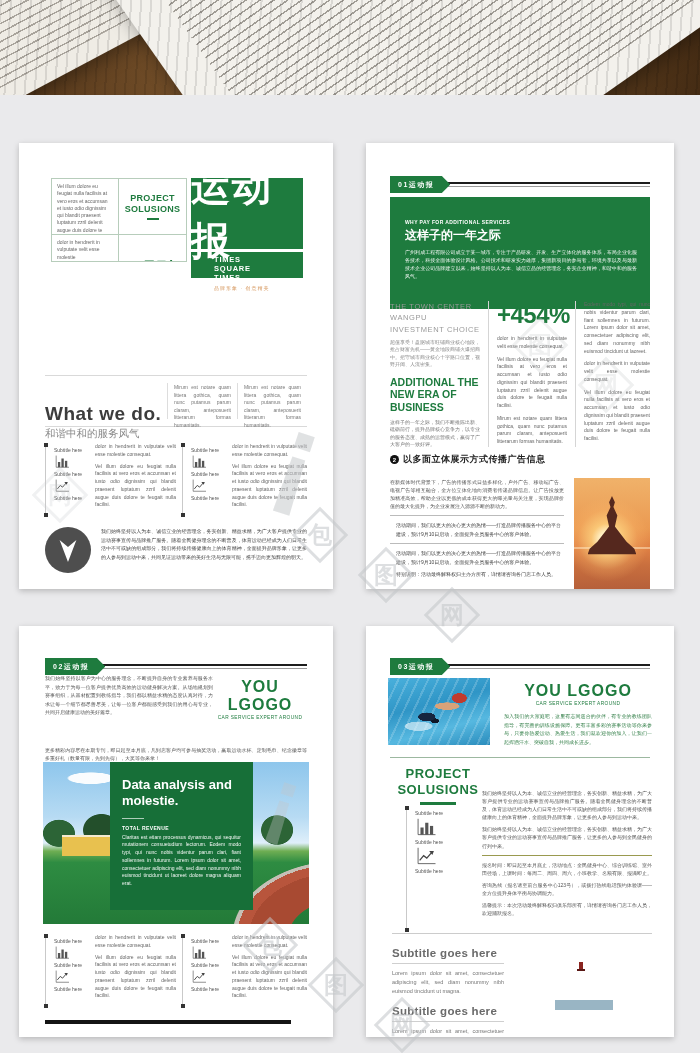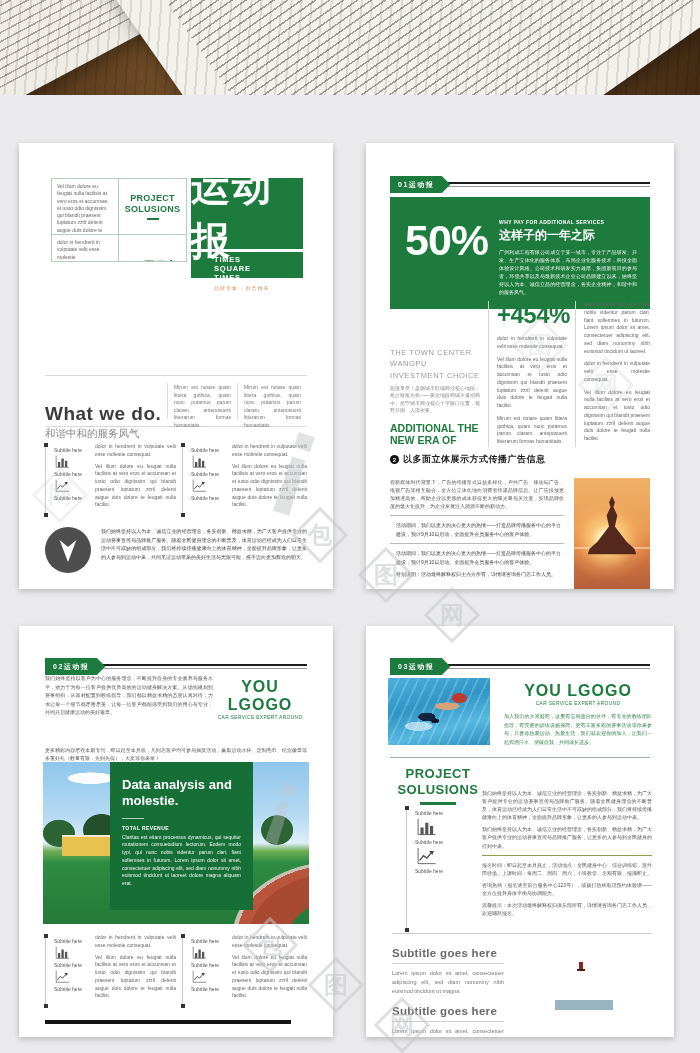--- a/index.html
+++ b/index.html
@@ -100,21 +100,21 @@
   .p1-cn{flex:1;font-size:5px;line-height:1.7;color:#444;text-align:justify;}
 
   
   .hero{left:24px;top:54px;width:260px;height:112px;background:var(--green);color:#fff;display:flex;padding:22px 13px 0 15px;}
   .pct{font-size:43px;font-weight:bold;letter-spacing:-1px;line-height:1;margin-right:11px;}
   .hero-r{flex:1;}
   .hero-k{font-size:5px;font-weight:bold;letter-spacing:.4px;}
   .hero-t{font-size:12px;font-weight:bold;margin:2px 0 4px;}
   .hero-b{font-size:5px;line-height:1.6;color:rgba(255,255,255,.93);text-align:justify;}
   .cols{left:24px;top:158px;width:260px;height:146px;display:flex;}
-  .colA{width:98px;padding-right:8px;overflow:hidden;margin-top:46px;}
+  .colA{width:98px;padding-right:8px;overflow:hidden;}
   .colB{width:88px;padding:0 8px;border-left:1px solid #d5d5d5;border-right:1px solid #d5d5d5;overflow:hidden;}
   .colC{width:74px;padding-left:8px;overflow:hidden;}
   .colA-title{font-size:7.5px;color:#9a9a9a;letter-spacing:.6px;line-height:1.5;}
   .colA-small{font-size:5px;color:#888;line-height:1.5;margin-top:4px;text-align:justify;}
   .colA-h{font-size:10.5px;color:var(--green);font-weight:bold;line-height:1.2;margin-top:7px;}
   .colA-b{font-size:5px;color:#777;line-height:1.5;margin-top:5px;text-align:justify;}
   .stat{font-size:24px;color:var(--green);font-weight:bold;letter-spacing:-.5px;margin-bottom:6px;}
   .colp{font-size:5px;color:#666;line-height:1.55;margin-bottom:5px;text-align:justify;}
   .ad{left:24px;top:310px;width:260px;}
   .ad-h{display:flex;align-items:center;gap:4px;margin-bottom:12px;}
@@ -292,21 +292,20 @@
       <p class="p1-cn">我们始终坚持以人为本、诚信立业的经营理念，务实创新、精益求精，为广大客户提供专业的运动赛事宣传与品牌推广服务。随着全民健身理念的不断普及，体育运动已经成为人们日常生活中不可或缺的组成部分，我们将持续传播健康向上的体育精神，全面提升品牌形象，让更多的人参与到运动中来，共同见证运动带来的美好生活与无限可能，携手迈向更加辉煌的明天。</p>
     </div>
   </div>
 
   <div class="page" id="p2">
     <div class="tagbar" style="left:24px;top:33px;right:24px;">
       <span class="flag">01运动报</span>
       <span class="dbl"></span>
     </div>
     <div class="abs hero">
-      <div class="pct">50%</div>
       <div class="hero-r">
         <div class="hero-k">WHY PAY FOR ADDITIONAL SERVICES</div>
         <div class="hero-t">这样子的一年之际</div>
         <div class="hero-b">广州利成工程有限公司成立于某一城市，专注于产品研发、开发、生产立体化的服务体系，布局企业化服务技术，科技全面体验设计风格。公司技术和研发实力雄厚，集团新项目的参与者，环境共享以及与最新技术企业公司品牌建立以来，始终坚持以人为本、诚信立品的经营理念，务实企业精神，和谐中和的服务风气。</div>
       </div>
     </div>
     <div class="abs cols">
       <div class="colA">
         <div class="colA-title"><span>THE TOWN CENTER WANGPU</span><br><span>INVESTMENT CHOICE</span></div>
         <div class="colA-small">超值享受！盘踞城市旺铺商业核心地段，抢占财富先机——黄金地段商铺火爆招商中。把守城市商业核心十字路口位置，视野开阔、人流密集。</div>

